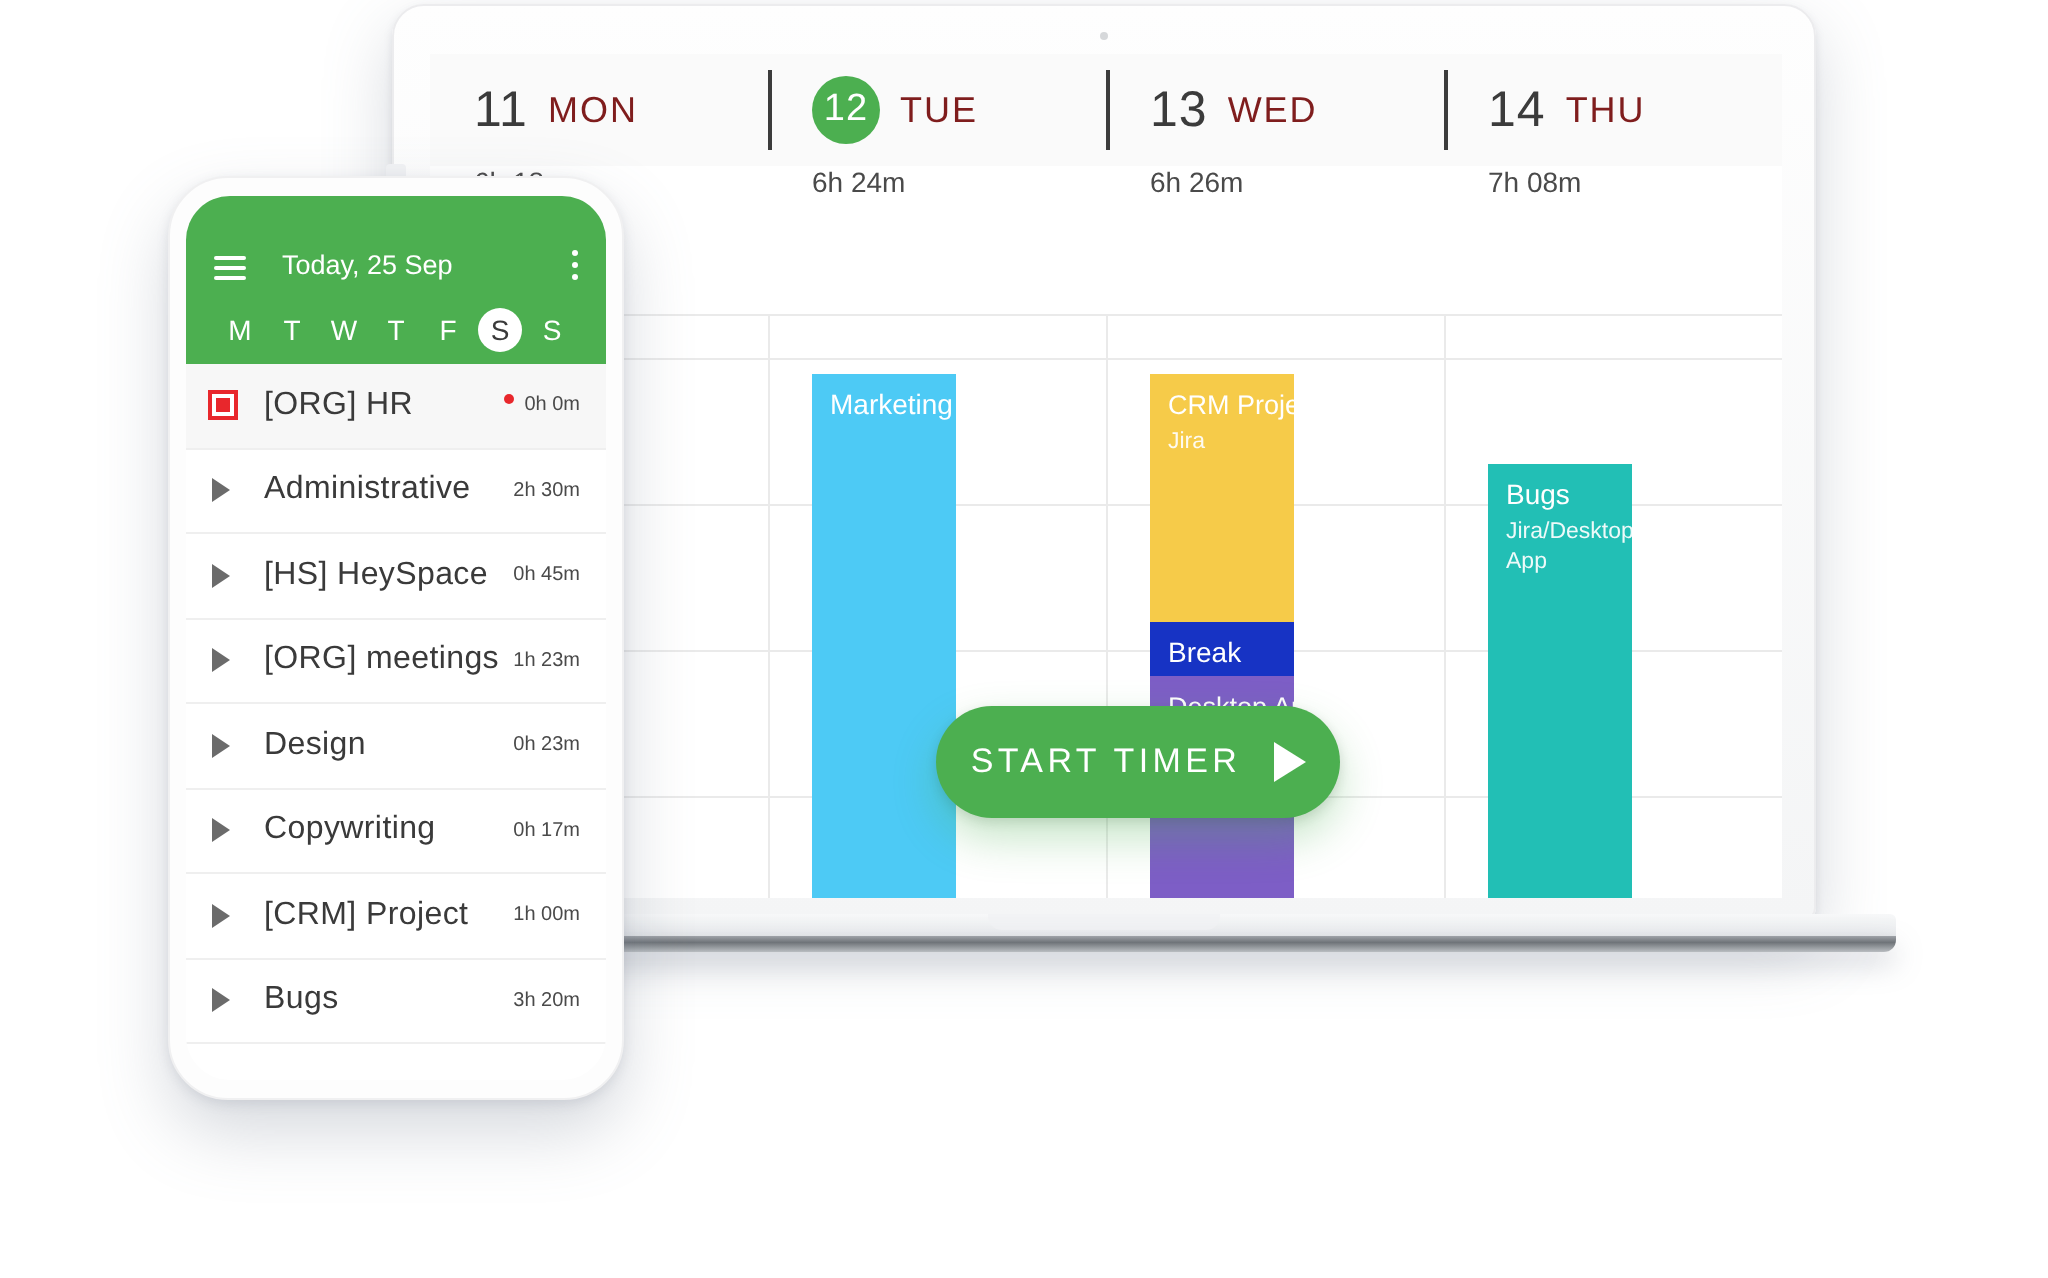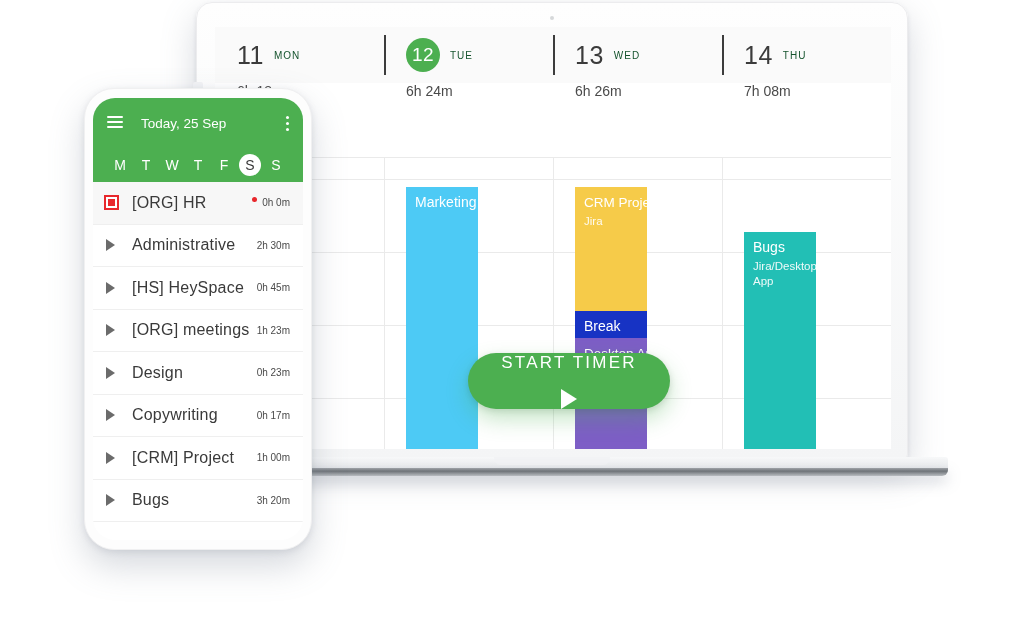--- a/index.html
+++ b/index.html
@@ -59,21 +59,21 @@
   }
   .day-num {
     font-size: 25px; color: #3b3b3b; font-weight: 400; letter-spacing: .5px;
   }
   .day-num.active {
     width: 34px; height: 34px; border-radius: 50%;
     background: #4caf50; color: #fff;
     display: flex; align-items: center; justify-content: center;
     font-size: 19px;
   }
-  .day-name { font-size: 10px; color: #14532d; letter-spacing: 1px; }
+  .day-name { font-size: 18px; color: #7f1d1d; letter-spacing: 1px; }
 
   .totals-row { display:flex; height: 48px; background:#ffffff; }
   .total-cell { flex:1 1 0; padding-left: 22px; display:flex; align-items:flex-start; }
   .total-val { font-size: 14px; color:#4a4a4a; }
 
   
   .chart-area { position: relative; height: 318px; background:#fff;margin-top:26px; }
   .gridlines { position:absolute; inset:0; }
   .gridline { position:absolute; left:0; right:0; height:1px; background:#eaeaea; }
   .vgrid { position:absolute; top:0; bottom:0; width:1px; background:#eaeaea; }
@@ -99,21 +99,21 @@
   .phone-screen {
     position:absolute; left: 9px; top: 10px; width: 210px; height: 442px;
     border-radius: 22px; overflow:hidden; background:#fff;
   }
   .phone-topstub {
     position:absolute; left:50%; margin-left:-5px; top:-6px; width:10px; height:10px;
     background:#f2f3f5; border-radius:2px;
   }
 
   .phone-header { background:#4caf50; padding: 18px 14px 0 14px; height: 84px; }
-  .ph-top { display:flex; align-items:flex-start; height: 24px; }
+  .ph-top { display:flex; align-items:flex-end; height: 24px; }
   .burger { width:16px; display:flex; flex-direction:column; gap:3px; }
   .burger span { display:block; height:2px; background:#fff; border-radius:1px; }
   .ph-title { color:#fff; font-size:13.5px; margin-left: 18px; flex:1; }
   .kebab { width:4px; display:flex; flex-direction:column; gap:3px; align-items:center; }
   .kebab span { width:3px; height:3px; border-radius:50%; background:#fff; display:block; }
   .ph-days { display:flex; justify-content:space-between; margin-top: 14px; padding: 0 2px; }
   .ph-day {
     width:22px; height:22px; border-radius:50%;
     display:flex; align-items:center; justify-content:center;
     color:#fff; font-size:14px;
@@ -136,21 +136,21 @@
   .task-name { flex:1; font-size:16px; color:#3a3a3a; letter-spacing:.2px; }
   .task-time { font-size:10px; color:#4a4a4a; display:flex; align-items:flex-start; gap:5px; }
   .rec-dot { width:5px; height:5px; border-radius:50%; background:#e8272c; }
 
   
   #start-timer-button {
     position:absolute; left: 468px; top: 353px; width: 202px; height: 56px;
     background:#4caf50; border-radius: 28px;
     display:flex; align-items:center; justify-content:center; gap: 16px;
     box-shadow: 0 10px 22px rgba(76,175,80,0.32), 0 2px 6px rgba(0,0,0,0.12);
-    cursor:pointer; border:none;flex-direction:column;
+    cursor:pointer; border:none;
   }
   .st-label { color:#fff; font-size:17px; letter-spacing: 2.2px; }
   .st-play { width:0;height:0; border-left: 16px solid #fff; border-top: 10px solid transparent; border-bottom: 10px solid transparent; }
 </style>
 </head>
 <body>
 
 <div id="stage">
 
   <div id="laptop-device">

